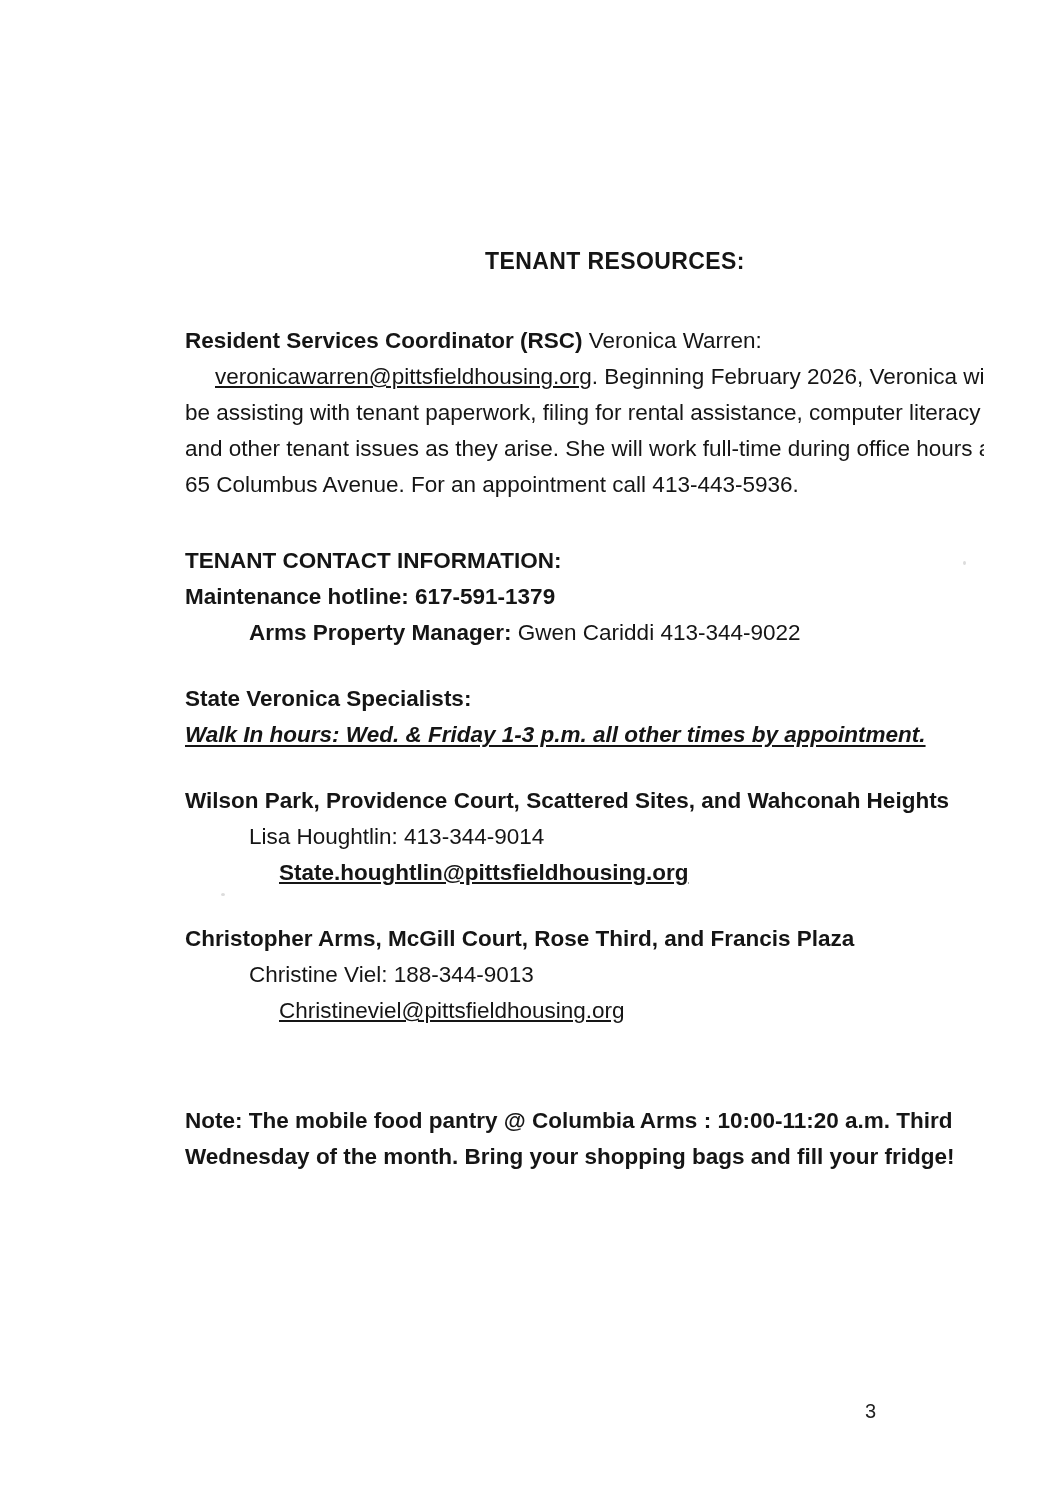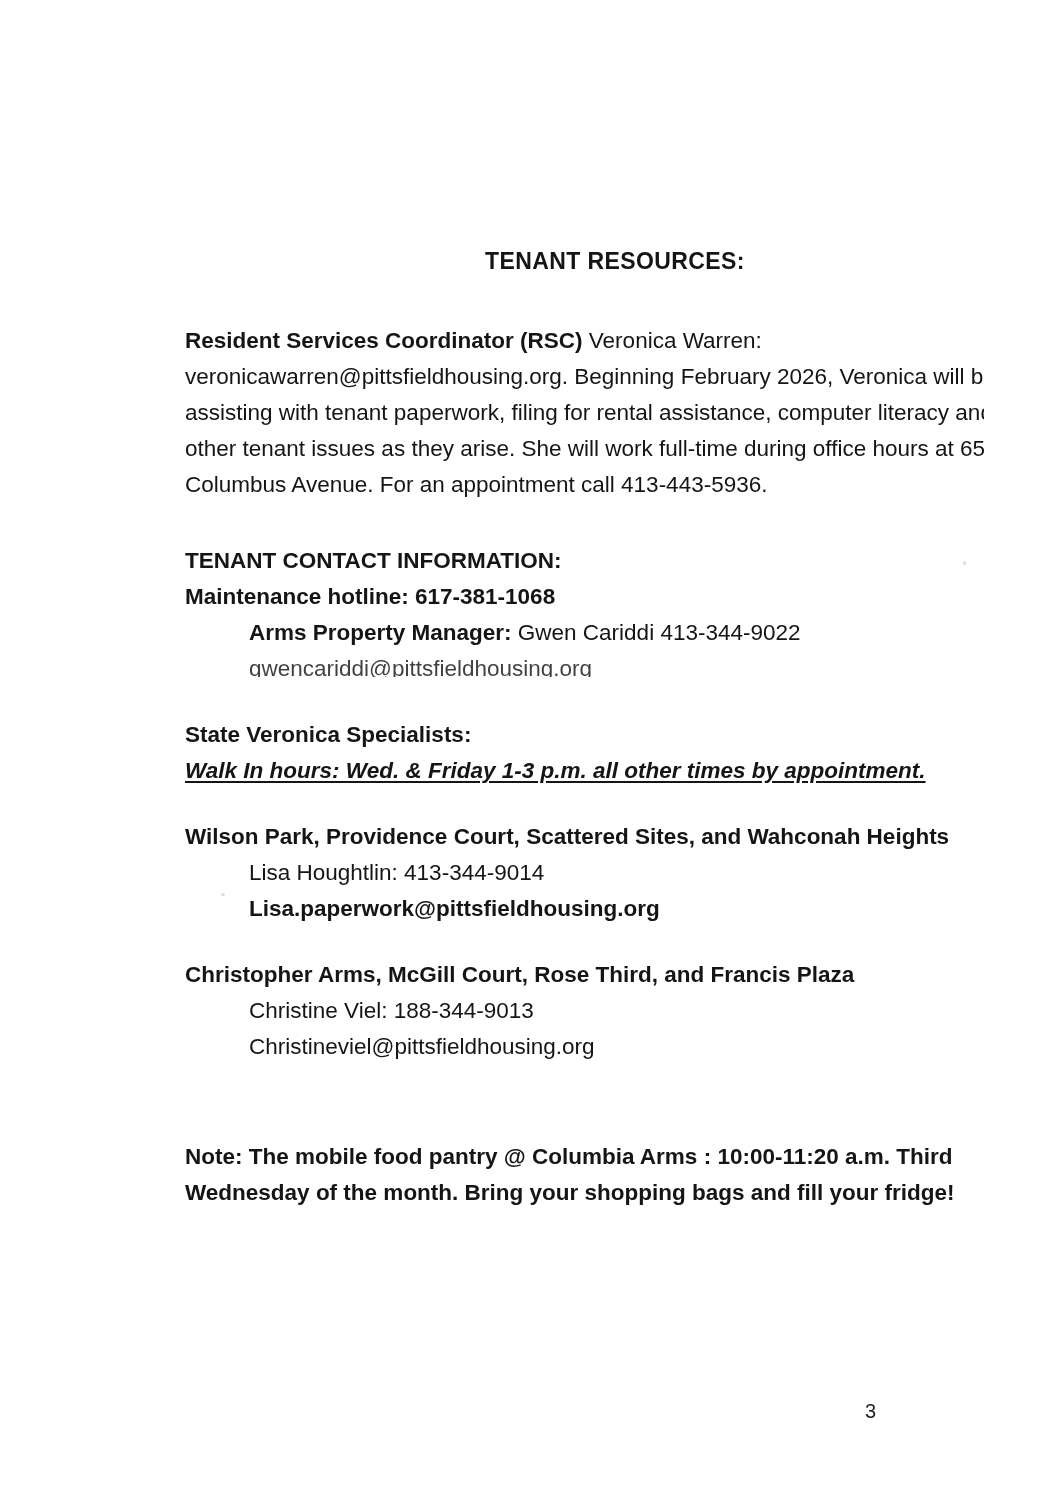--- a/index.html
+++ b/index.html
@@ -35,21 +35,21 @@
     margin: 0 0 44px 0;
     padding-left: 24px;
   }
   .para {
     margin: 0;
   }
   .gap-lg { height: 40px; }
   .gap-md { height: 30px; }
   .gap-xl { height: 74px; }
   b, .b { font-weight: bold; }
-  .u { text-underline-offset: 2px; }
+  .u { text-decoration: underline; text-underline-offset: 2px; margin-left: 30px; }
   .indent { padding-left: 64px; }
   .bi-u {
     font-weight: bold;
     font-style: italic;
     text-decoration: underline;
     text-underline-offset: 3px;
     margin-top: 36px;
   }
   .faded {
     opacity: 0.82;
@@ -84,32 +84,32 @@
 <div class="page">
 
   <div class="doc">
 
     <div class="title">TENANT RESOURCES:</div>
 
     <p class="para"><span class="b">Resident Services Coordinator (RSC)</span><span> Veronica Warren:</span><br><span class="u">veronicawarren@pittsfieldhousing.org</span><span>. Beginning February 2026, Veronica will be assisting with tenant paperwork, filing for rental assistance, computer literacy and other tenant issues as they arise.  She will work full-time during office hours at 65 Columbus Avenue. For an appointment call 413-443-5936.</span></p>
 
     <div class="gap-lg"></div>
 
-    <p class="para"><span class="b">TENANT CONTACT INFORMATION:</span><br><span class="b">Maintenance hotline: 617-381-1068</span></p>
+    <p class="para"><span class="b">TENANT CONTACT INFORMATION:</span><br><span class="b">Maintenance hotline: 617-591-1379</span></p>
 
-    <p class="para indent"><span class="b">Arms Property Manager:</span><span> Gwen Cariddi 413-344-9022</span><br><span class="u faded clip-bottom">gwencariddi@pittsfieldhousing.org</span></p>
+    <p class="para indent"><span class="b">Arms Property Manager:</span><span> Gwen Cariddi 413-344-9022</span><br></p>
 
     <div class="gap-md"></div>
 
     <p class="para"><span class="b">State Veronica Specialists:</span><br><span class="bi-u">Walk In hours: Wed. &amp; Friday 1-3 p.m. all other times by appointment.</span></p>
 
     <div class="gap-md"></div>
 
     <p class="para b">Wilson Park, Providence Court, Scattered Sites, and Wahconah Heights</p>
-    <p class="para indent"><span>Lisa Houghtlin:  413-344-9014</span><br><span class="b u">Lisa.paperwork@pittsfieldhousing.org</span></p>
+    <p class="para indent"><span>Lisa Houghtlin:  413-344-9014</span><br><span class="b u">State.houghtlin@pittsfieldhousing.org</span></p>
 
     <div class="gap-md"></div>
 
     <p class="para b">Christopher Arms, McGill Court, Rose Third, and Francis Plaza</p>
     <p class="para indent"><span>Christine Viel: 188-344-9013</span><br><span class="u">Christineviel@pittsfieldhousing.org</span></p>
 
     <div class="gap-xl"></div>
 
     <p class="para b">Note: The mobile food pantry @ Columbia Arms : 10:00-11:20 a.m. Third Wednesday of the month.  Bring your shopping bags and fill your fridge!</p>
 

